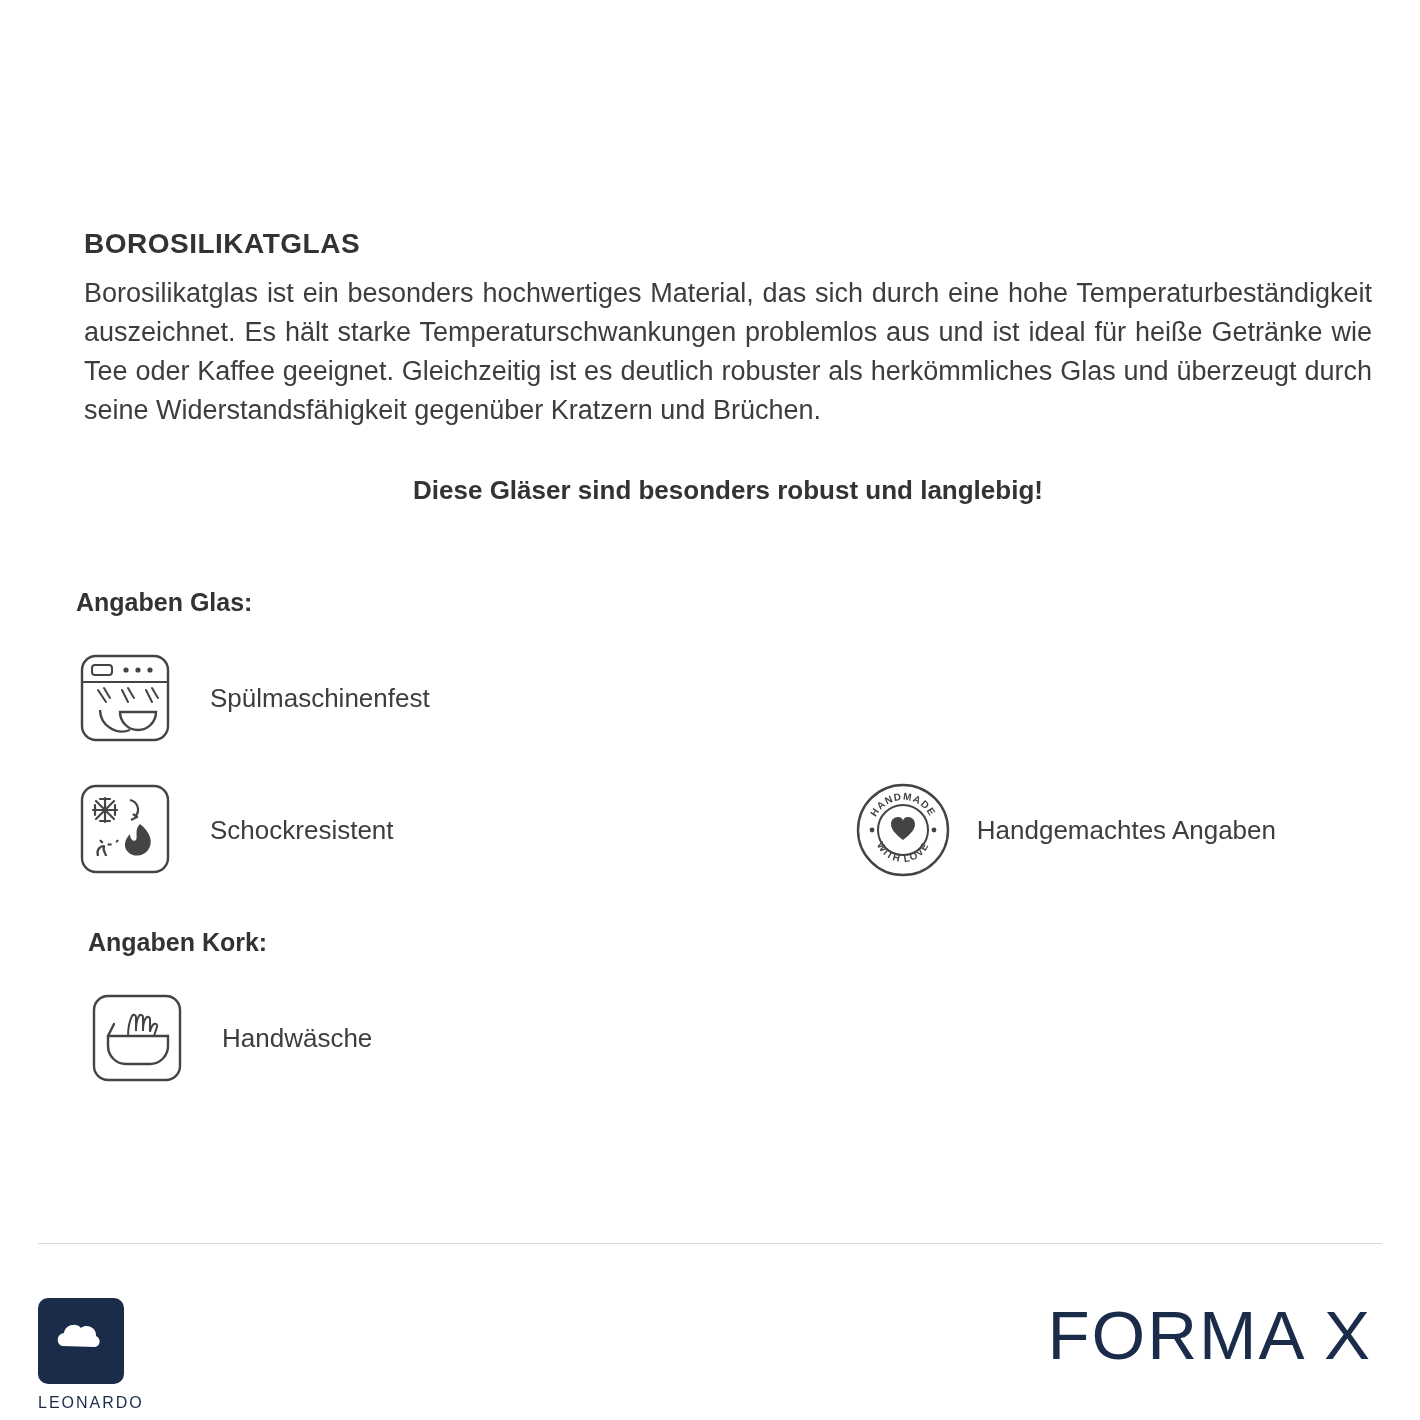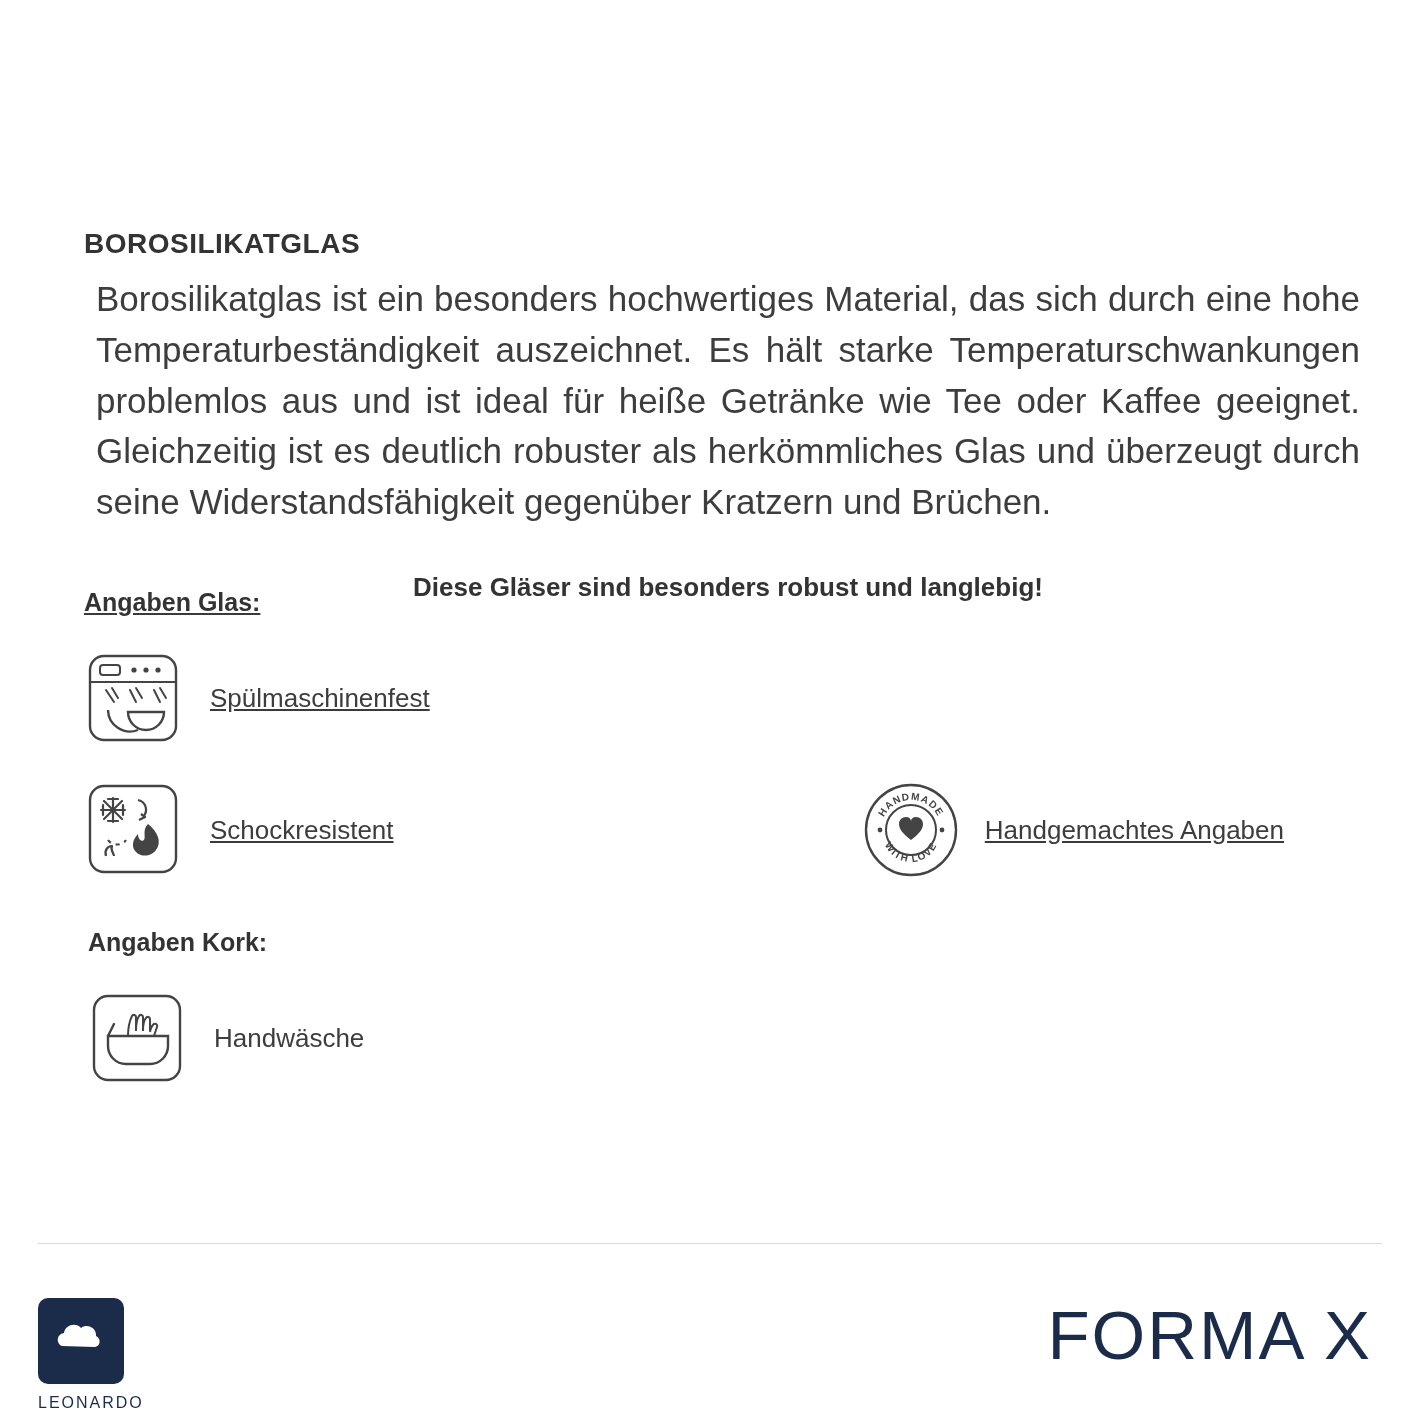--- a/index.html
+++ b/index.html
@@ -28,66 +28,65 @@
     width: 1288px;
   }
   .heading {
     font-size: 28px;
     font-weight: bold;
     letter-spacing: 0.5px;
     color: #333333;
     margin: 0 0 14px 0;
   }
   .body-text {
-    font-size: 35px;
+    font-size: 27px;
     line-height: 1.45;
     color: #3d3d3d;
     text-align: justify;
-    margin: 12px;
+    margin: 0;
   }
   .bold-line {
     font-size: 26px;
     font-weight: bold;
     color: #333333;
     margin: 44px 0 0 0;
     text-align: center;
   }
   .section-label {
     font-size: 25px;
     font-weight: bold;
     color: #333333;
     margin: 0;
   }
   .sec-glas {
     position: absolute;
-    left: 84px;
+    left: 76px;
     top: 588px;
     width: 1200px;
-    text-decoration: underline;
   }
   .sec-kork {
     position: absolute;
     left: 88px;
     top: 928px;
     width: 1200px;
   }
   .icon-grid {
     position: relative;
     margin-top: 26px;
   }
   .icon-row {
     display: flex;
     align-items: flex-start;
   }
   .icon-cell {
     display: flex;
     align-items: center;
     min-height: 110px;
   }
-  .cell-w1 { width: 410px; }
+  .cell-w1 { width: 410px; gap: 8px; }
   .icon-box {
     width: 104px;
     height: 104px;
     flex: 0 0 104px;
     position: relative;
   }
   .icon-label {
     font-size: 26px;
     color: #3d3d3d;
     margin-left: 22px;

